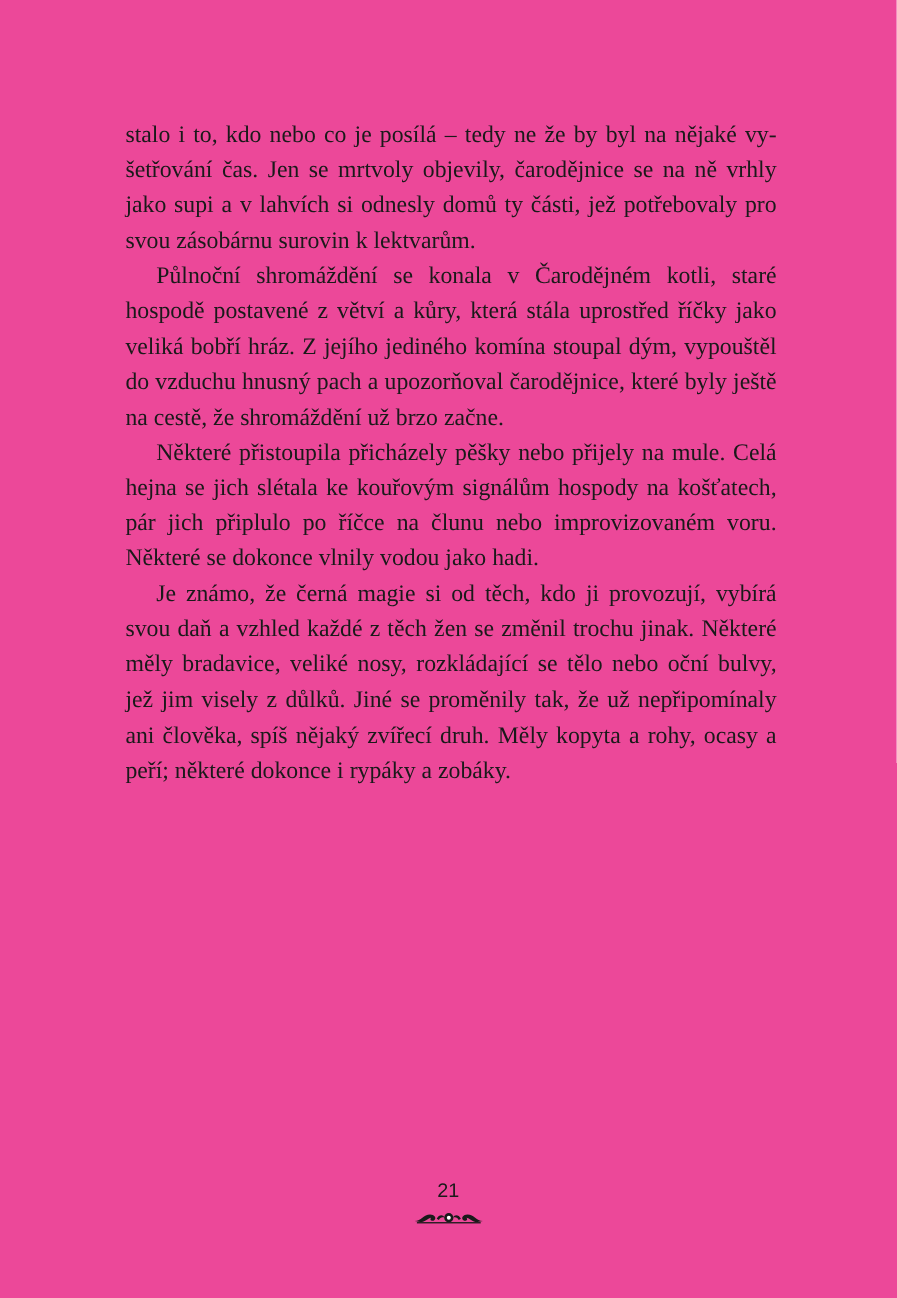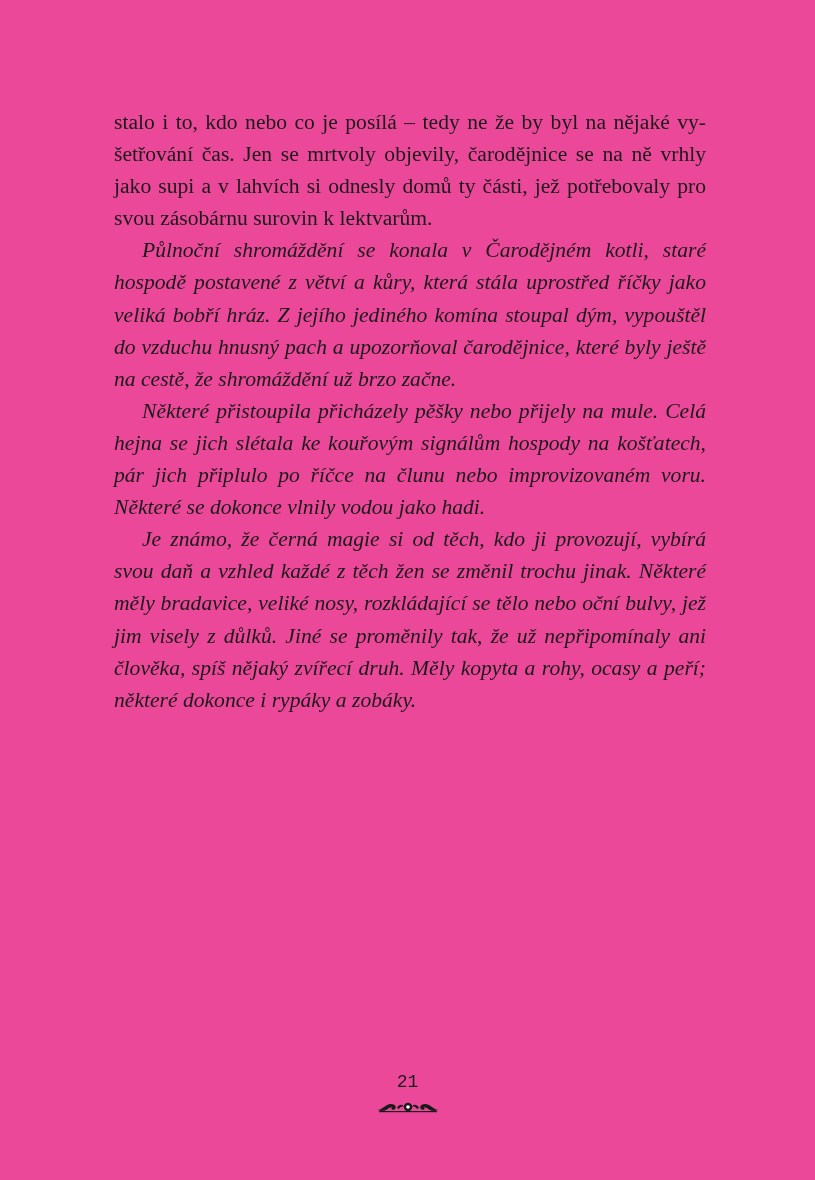--- a/index.html
+++ b/index.html
@@ -11,27 +11,27 @@
     top: 106px;
     width: 592px;
     font-family: "Liberation Serif", "DejaVu Serif", serif;
     font-size: 21.6px;
     line-height: 32.1px;
     color: #1a1a1a;
     text-align: justify;
     hyphens: manual;
   }
   .para { margin: 0; }
-  .para.indent { text-indent: 28px; font-style: italic; }
+  .para.indent { text-indent: 28px; }
   .page-number {
     position: absolute;
     left: 0; width: 815px;
     top: 1072px;
     text-align: center;
-    font-family: Liberation Mono, monospace;
+    font-family: Liberation Sans, sans-serif;
     font-size: 18px;
     color: #1a1a1a;
   }
   .ornament {
     position: absolute;
     left: 375px; top: 1099px;
     width: 66px; height: 14px;
   }
 </style>
 </head>

